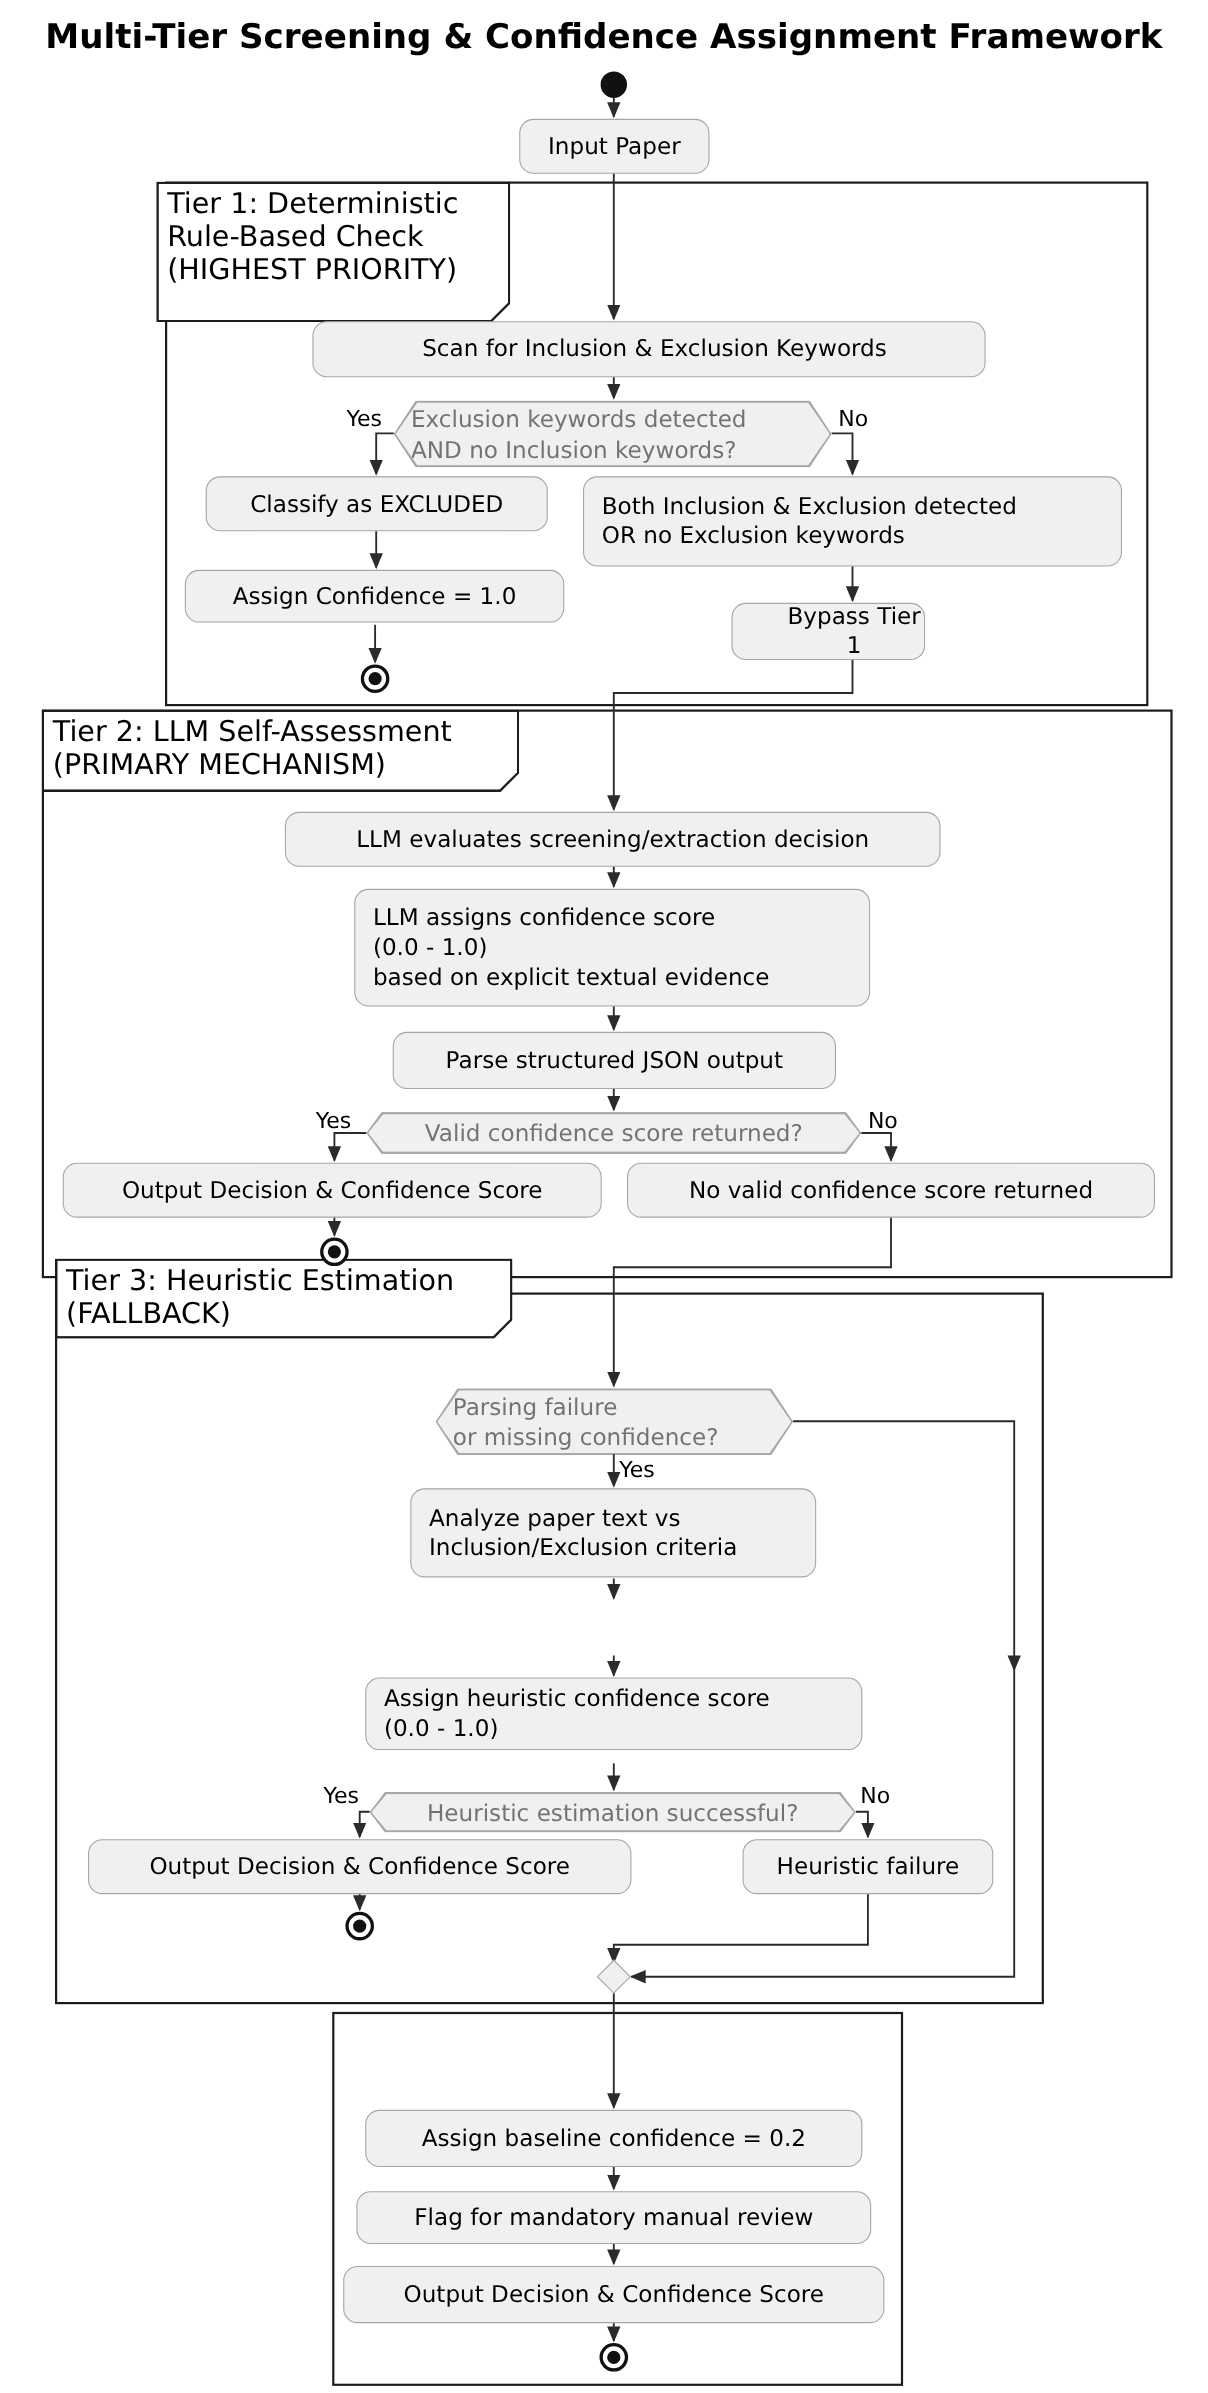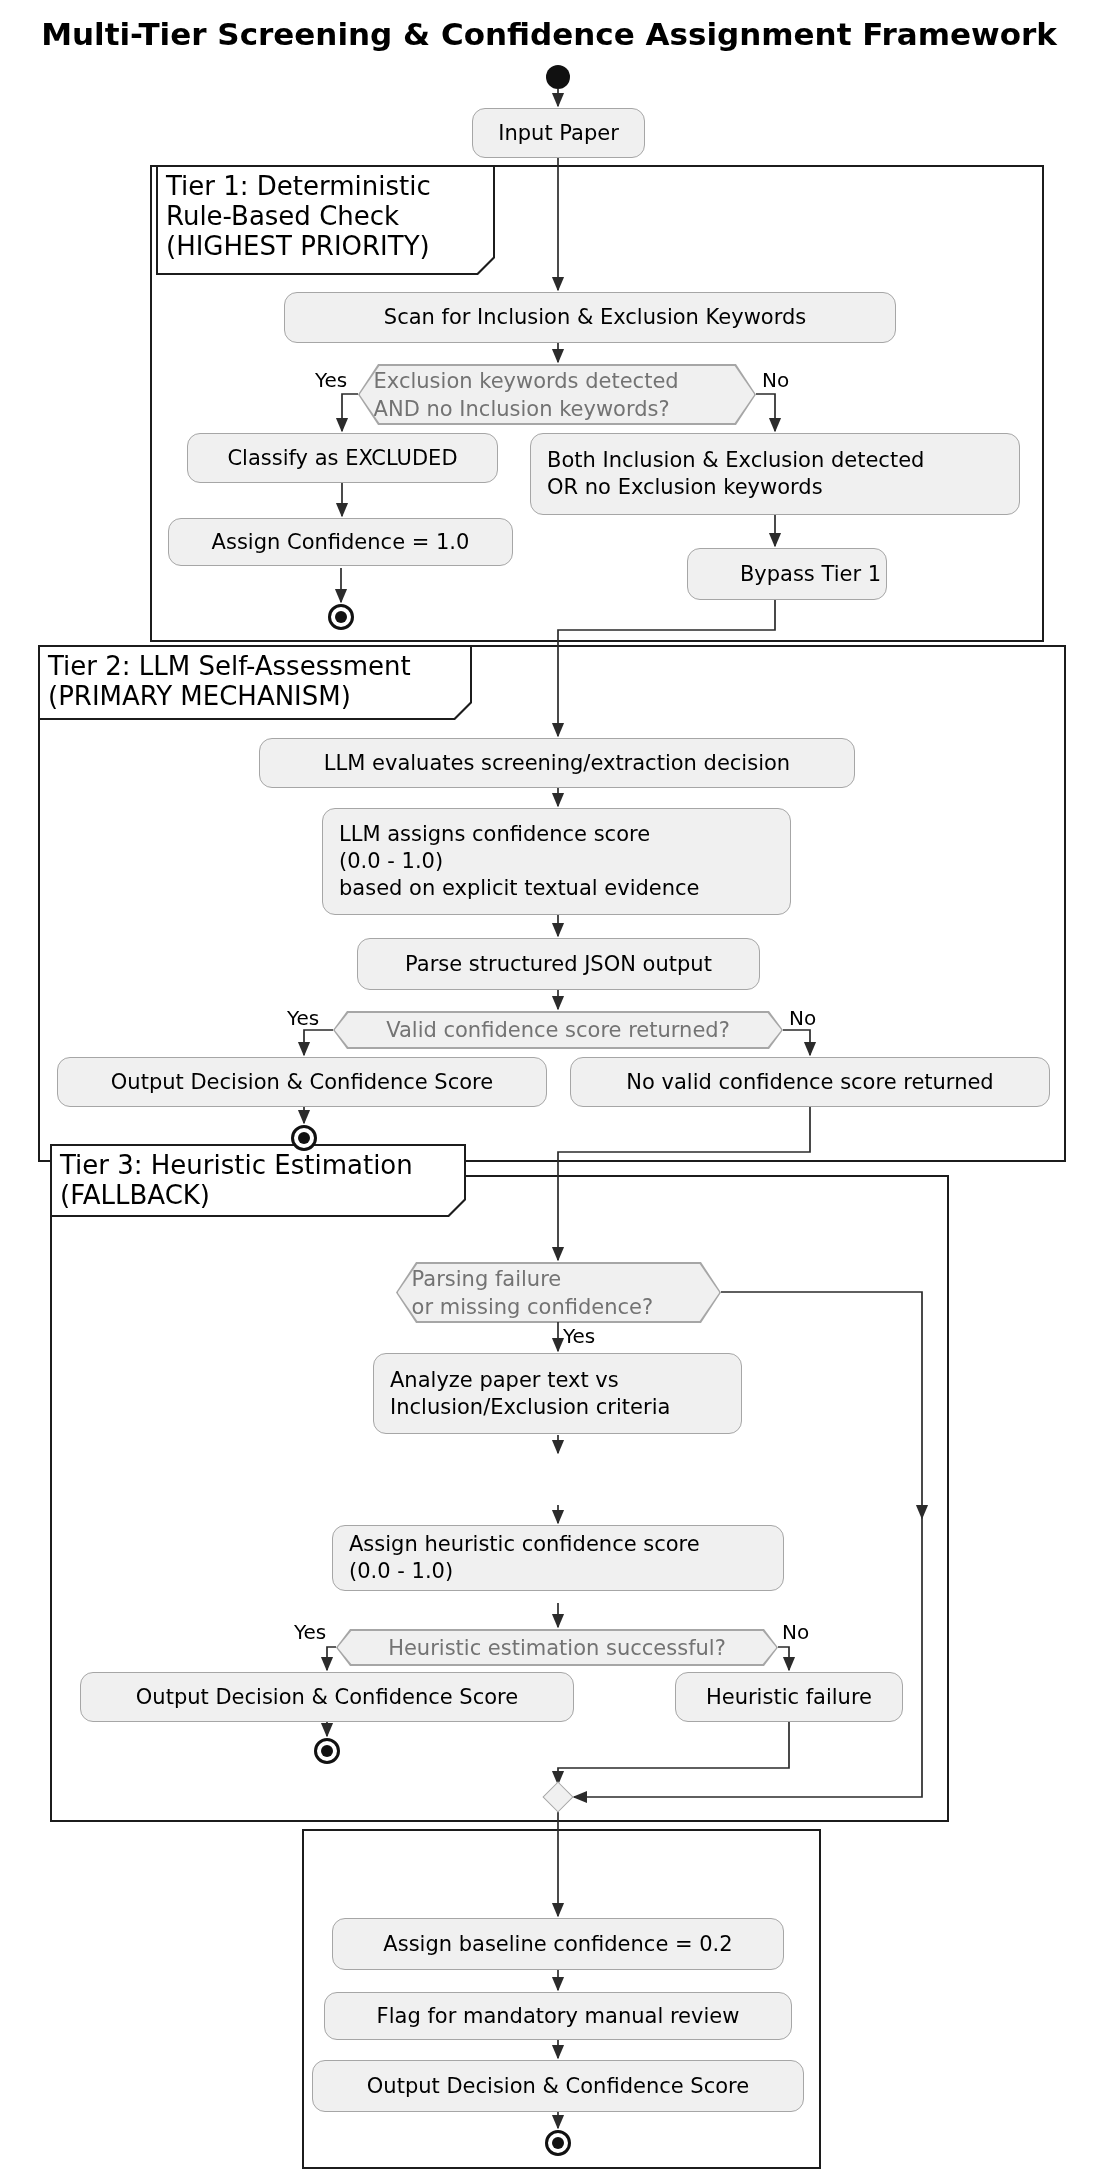--- a/index.html
+++ b/index.html
@@ -69,21 +69,21 @@
 
   <div class="title">Multi-Tier Screening &amp; Confidence Assignment Framework</div>
 
   <div class="startnode" style="left:546px;top:65px;"></div>
 
   <div class="partition" style="left:150px;top:165px;width:890px;height:473px;"></div>
   <div class="partition" style="left:38px;top:645px;width:1024px;height:513px;"></div>
   <div class="partition" style="left:50px;top:1175px;width:895px;height:643px;"></div>
   <div class="partition" style="left:302px;top:1829px;width:515px;height:336px;"></div>
 
-  <div class="tab-outer" style="left:156px;top:165px;width:322px;height:110px;padding-left:17px;">
+  <div class="tab-outer" style="left:142px;top:165px;width:322px;height:128px;">
     <div class="tab-inner">Tier 1: Deterministic
 Rule-Based Check
 (HIGHEST PRIORITY)</div>
   </div>
   <div class="tab-outer" style="left:38px;top:645px;width:434px;height:75px;">
     <div class="tab-inner">Tier 2: LLM Self-Assessment
 (PRIMARY MECHANISM)</div>
   </div>
   <div class="tab-outer" style="left:50px;top:1144px;width:416px;height:73px;">
     <div class="tab-inner">Tier 3: Heuristic Estimation
@@ -96,21 +96,21 @@
 
   <div class="hex-outer hex-lg" style="left:358px;top:364px;width:398px;height:61px;">
     <div class="hex-inner left">Exclusion keywords detected
 AND no Inclusion keywords?</div>
   </div>
 
   <div class="box" style="left:187px;top:433px;width:311px;height:50px;">Classify as EXCLUDED</div>
   <div class="box left" style="left:530px;top:433px;width:490px;height:82px;">Both Inclusion &amp; Exclusion detected
 OR no Exclusion keywords</div>
   <div class="box" style="left:168px;top:518px;width:345px;height:48px;">Assign Confidence = 1.0</div>
-  <div class="box" style="left:687px;top:548px;width:200px;height:52px;padding-left:47px;">Bypass Tier 1</div>
+  <div class="box" style="left:665px;top:548px;width:176px;height:52px;padding-left:47px;">Bypass Tier 1</div>
 
   <div class="endnode" style="left:328px;top:604px;">
       <div class="dot"></div>
     </div>
 
   <div class="box" style="left:259px;top:738px;width:596px;height:50px;">LLM evaluates screening/extraction decision</div>
   <div class="box left" style="left:322px;top:808px;width:469px;height:107px;">LLM assigns confidence score
 (0.0 - 1.0)
 based on explicit textual evidence</div>
   <div class="box" style="left:357px;top:938px;width:403px;height:52px;">Parse structured JSON output</div>

